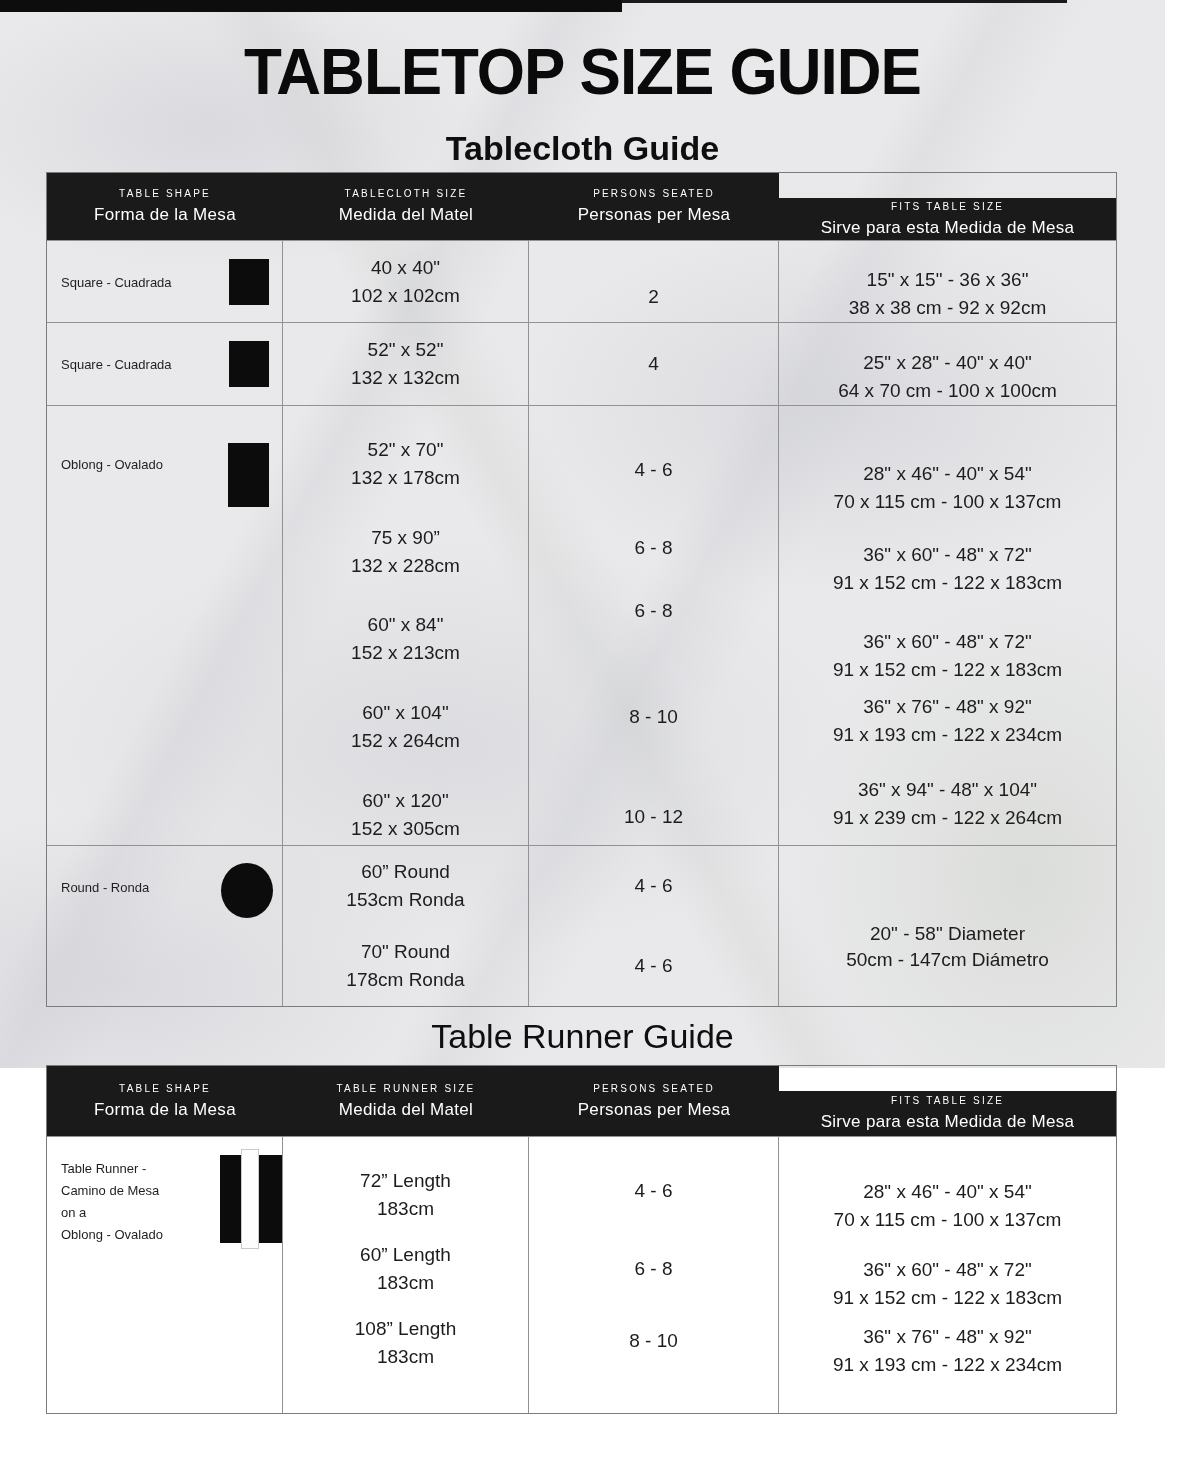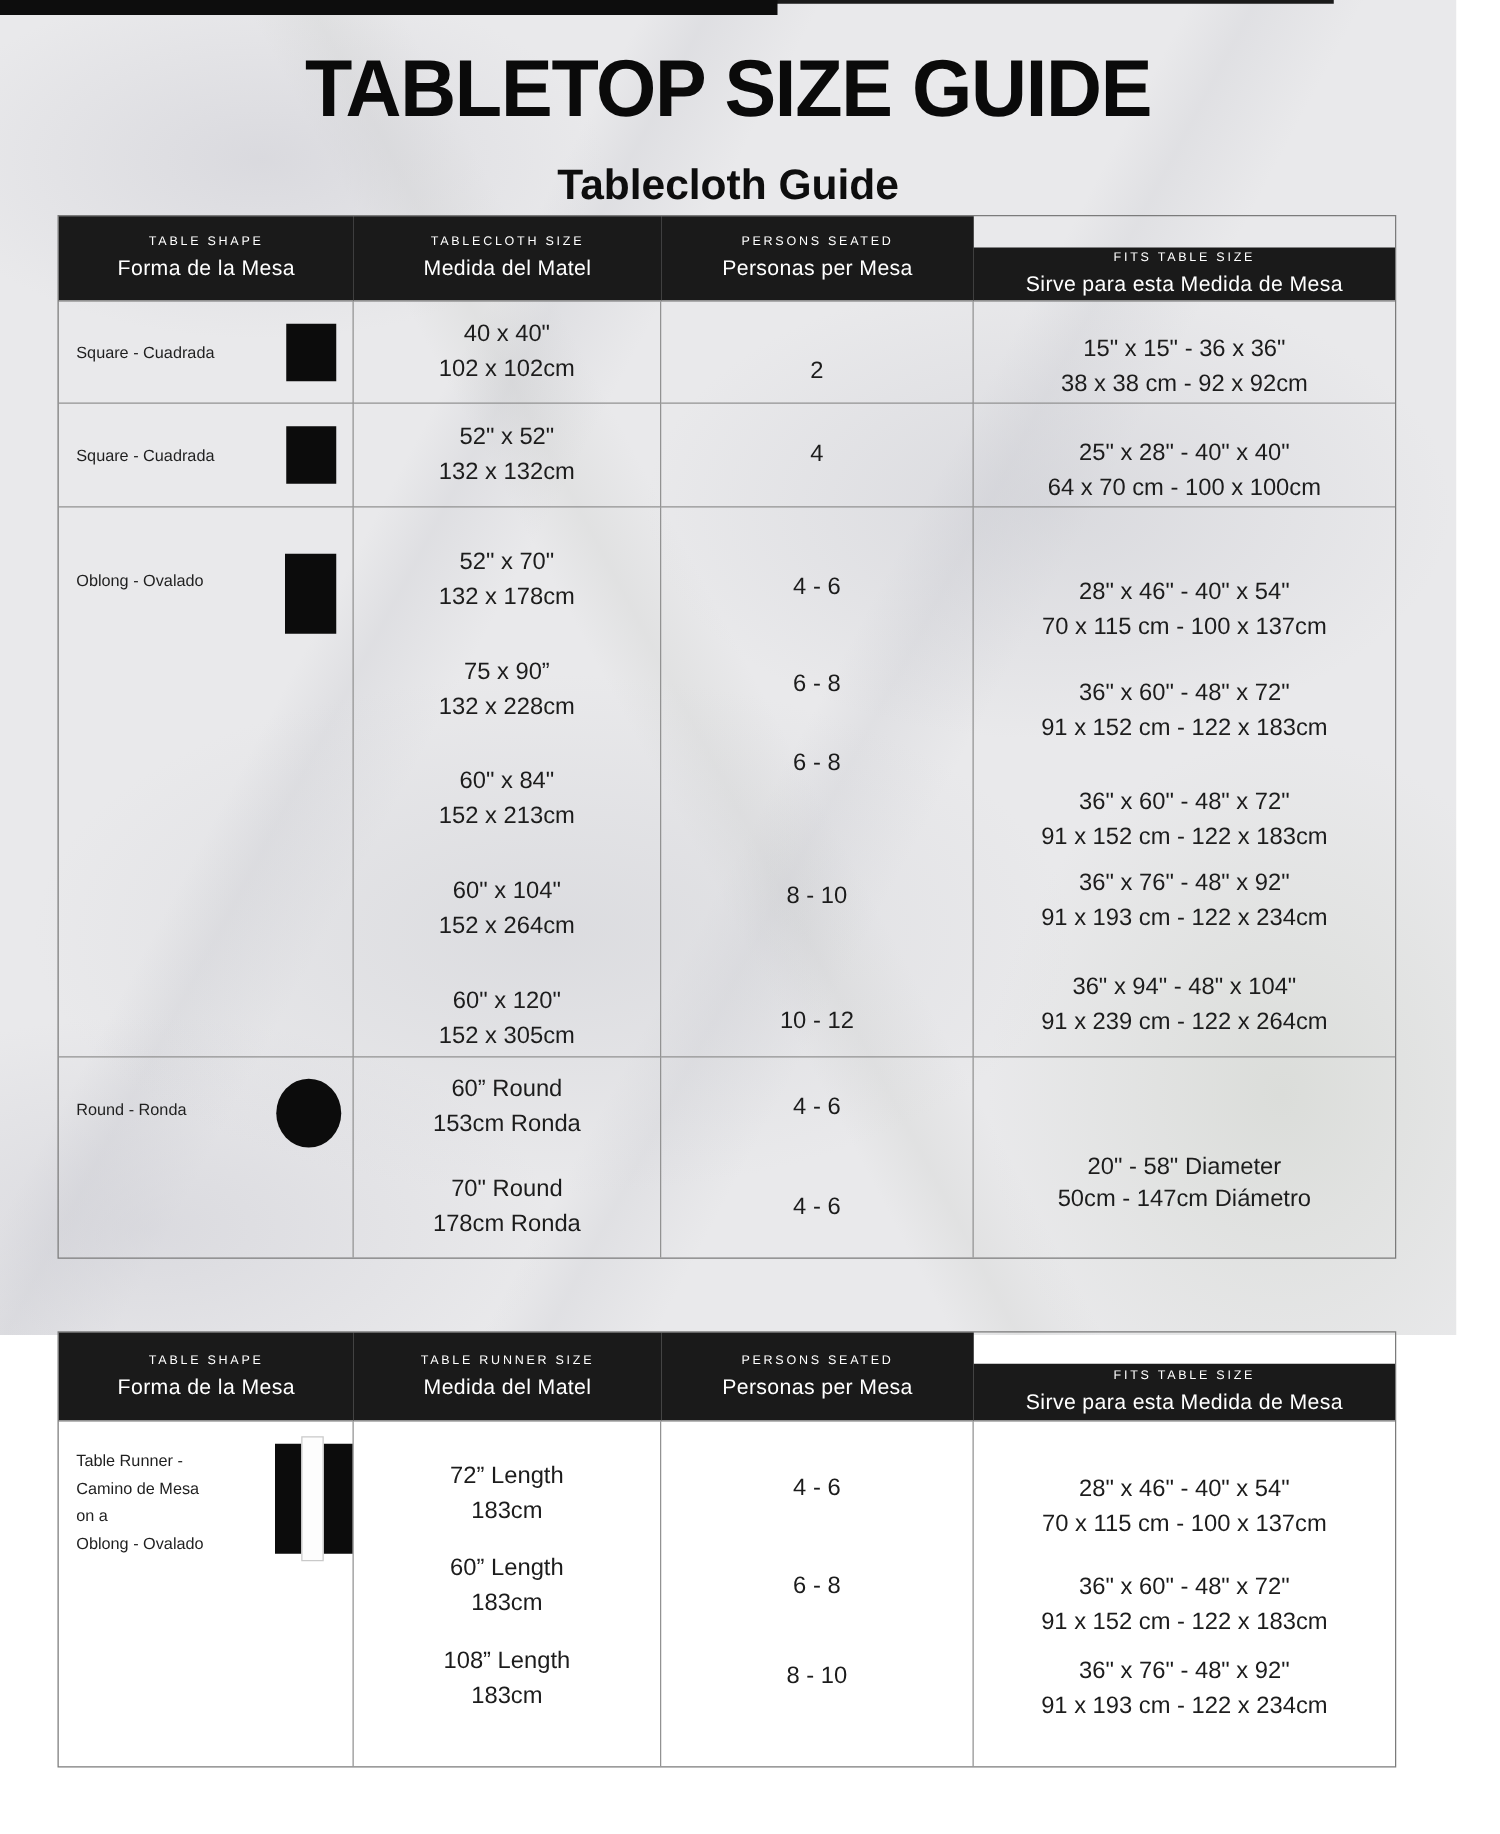--- a/index.html
+++ b/index.html
@@ -225,20 +225,21 @@
           </div>
       </div>
       <div class="cell center-cell lc lr">
         <div class="rd-fits">
           <div class="t">20" - 58" Diameter</div>
           <div class="t">50cm - 147cm Diámetro</div>
         </div>
       </div>
     </div>
 
+    <div class="guide-heading gh2">Table Runner Guide</div>
 
     <div class="tbl tbl2">
       <div class="cell hdr">
         <div class="en">TABLE SHAPE</div>
         <div class="es">Forma de la Mesa</div>
       </div>
       <div class="cell hdr">
         <div class="en">TABLE RUNNER SIZE</div>
         <div class="es">Medida del Matel</div>
       </div>

